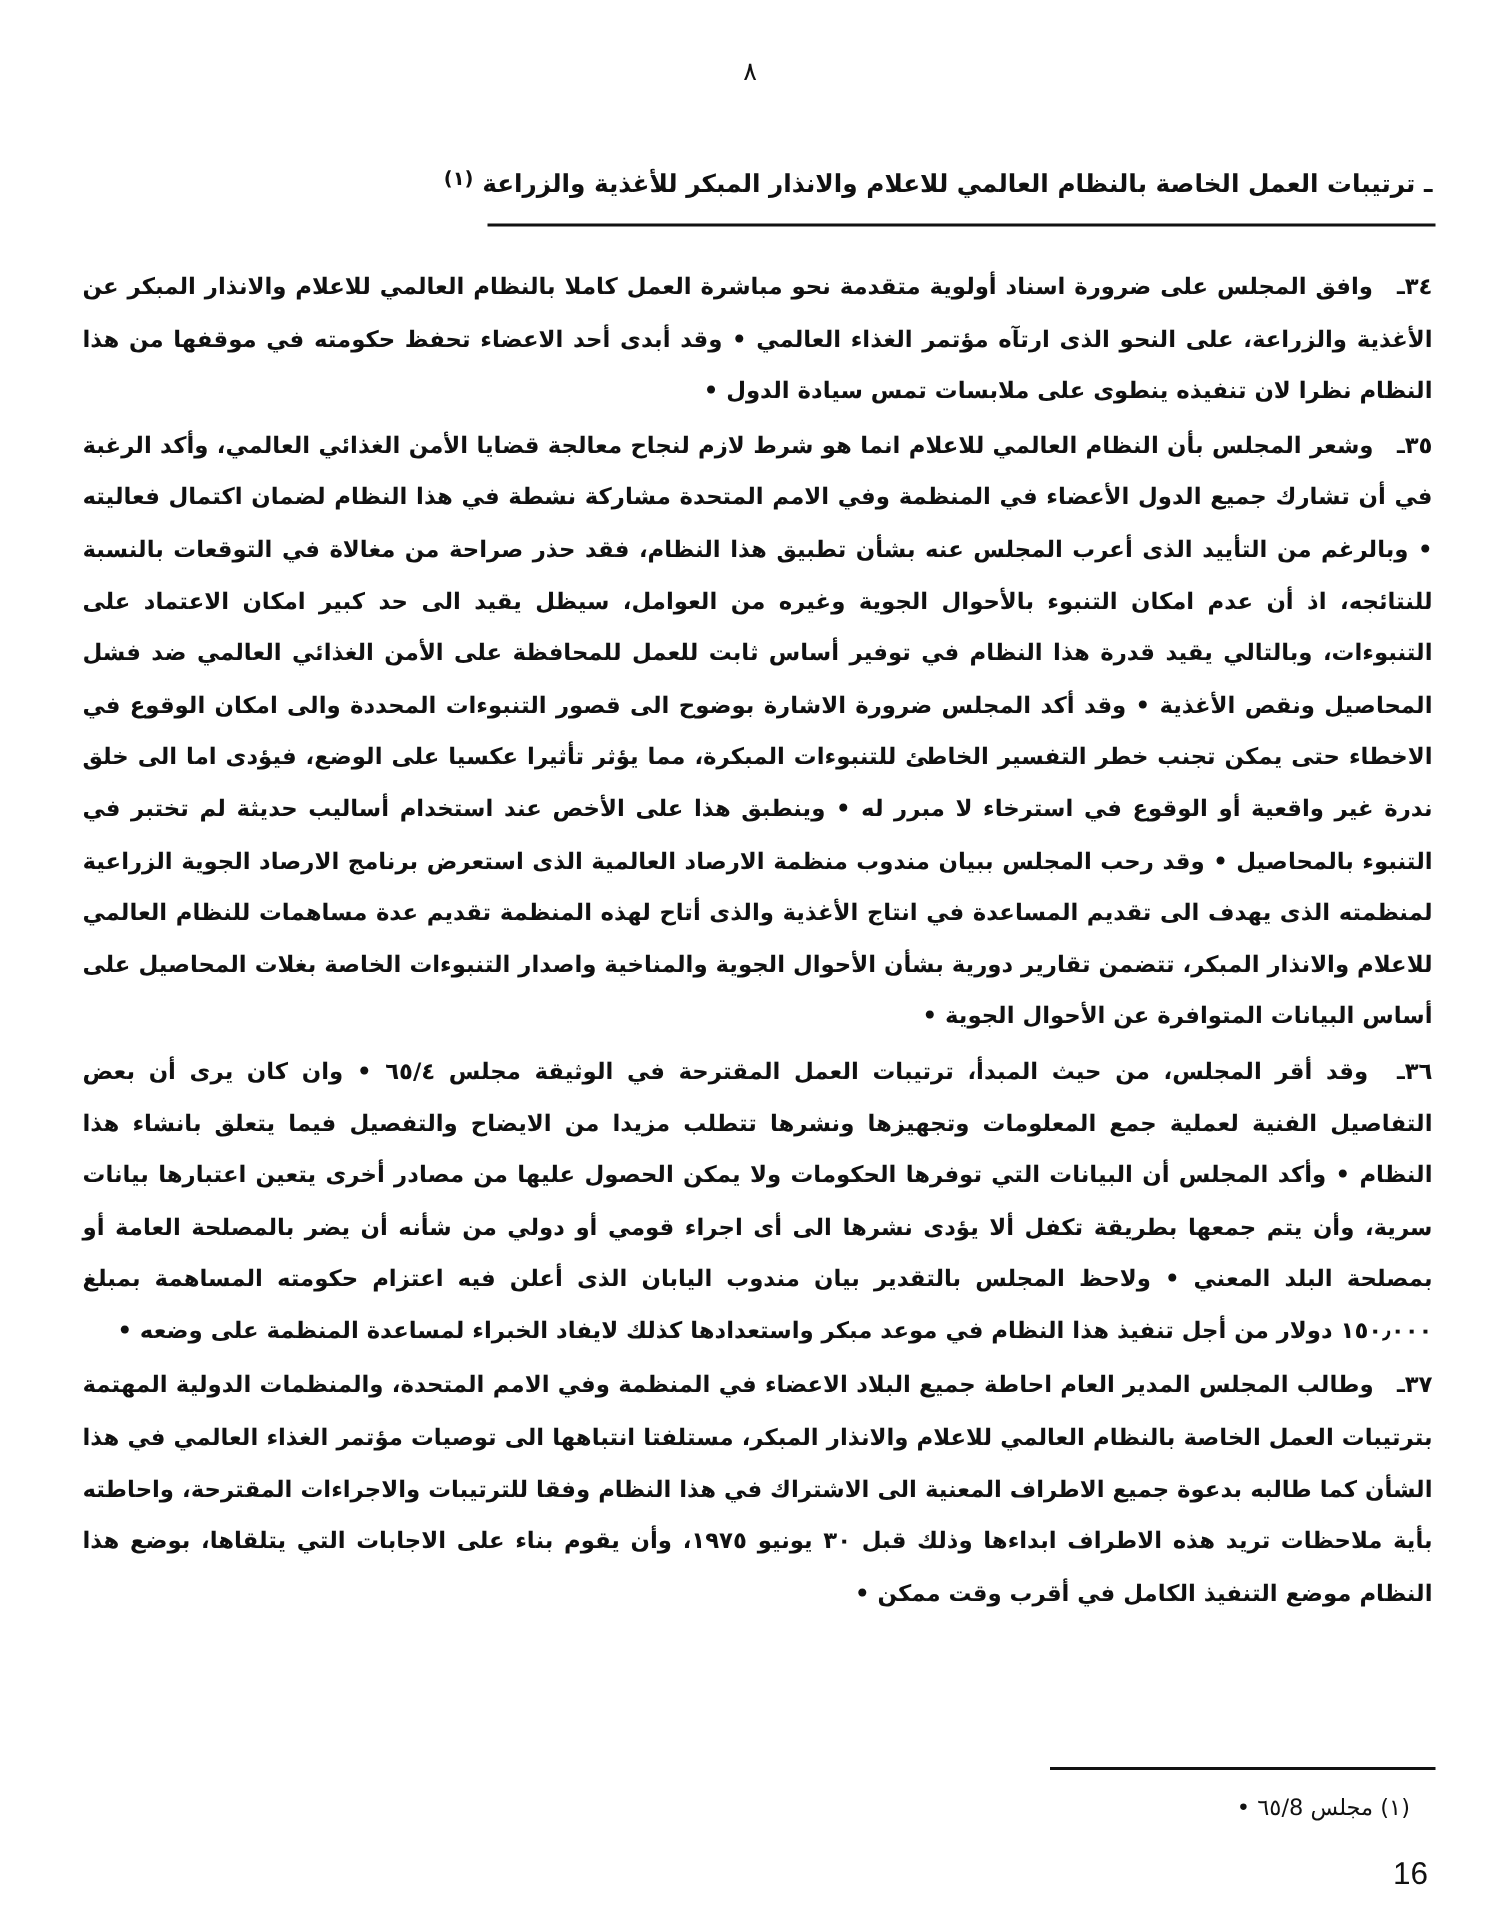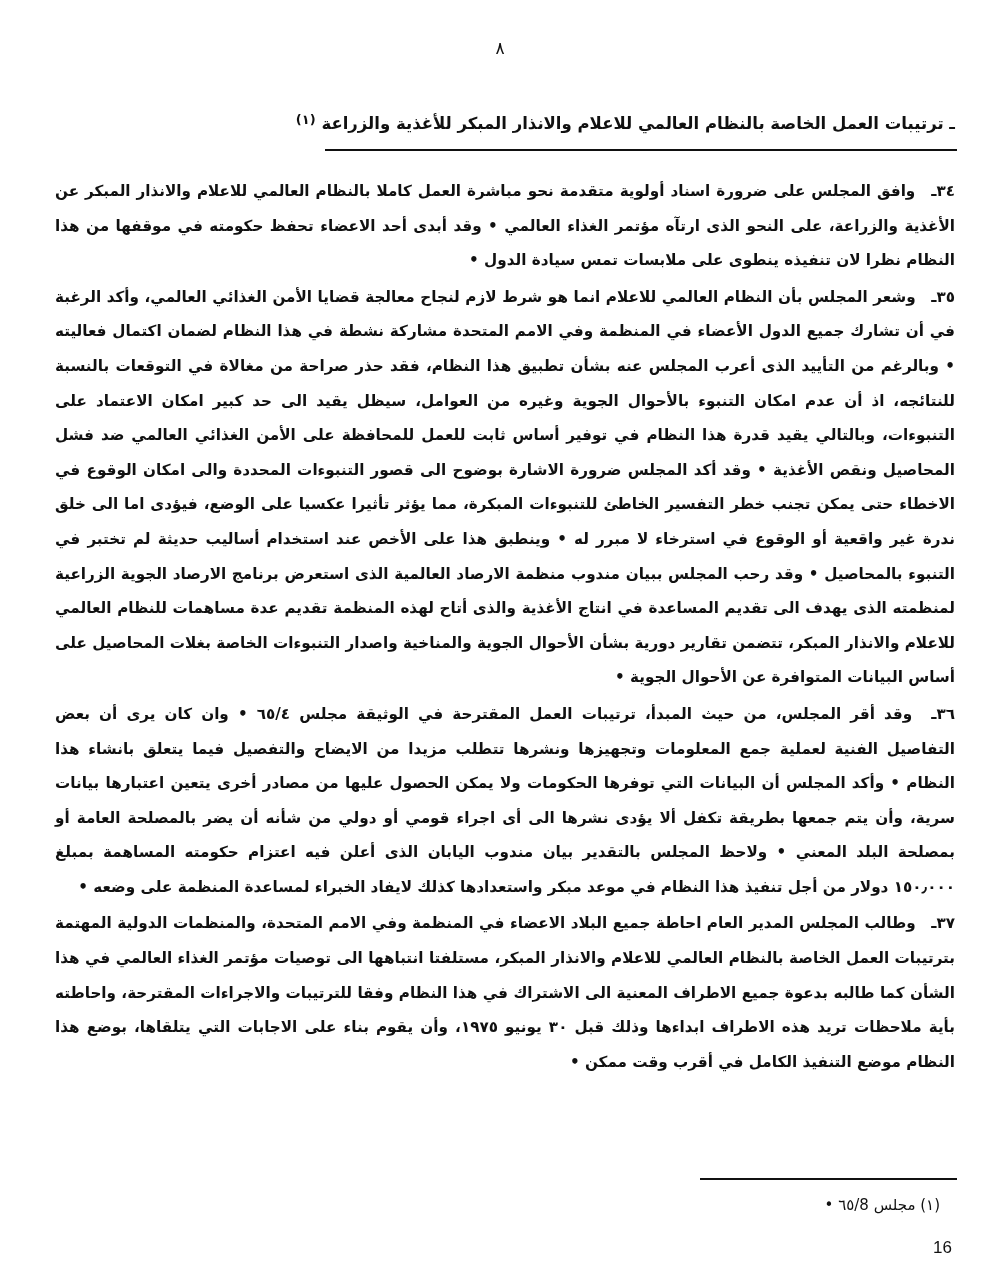--- a/index.html
+++ b/index.html
@@ -28,21 +28,21 @@
   .para { margin: 0 0 2px 0; text-indent: 0; }
   .para .num { margin-left: 10px; }
   .footnote-rule {
     position: absolute; left: 700px; top: 1178px; width: 257px; height: 2px; background: #111;
   }
   .footnote {
     position: absolute; right: 60px; top: 1196px; direction: rtl;
     font-size: 15px; white-space: nowrap;
   }
   .page-number-bottom {
-    position: absolute; right: 48px; top: 1238px; font-size: 17px;
+    position: absolute; right: 48px; top: 1238px; font-size: 21px;
     font-family: "Liberation Sans", sans-serif;
   }
 </style>
 </head>
 <body>
 
 <div class="page-number-top">٨</div>
 
 <div class="heading">
   <span>ـ</span>

